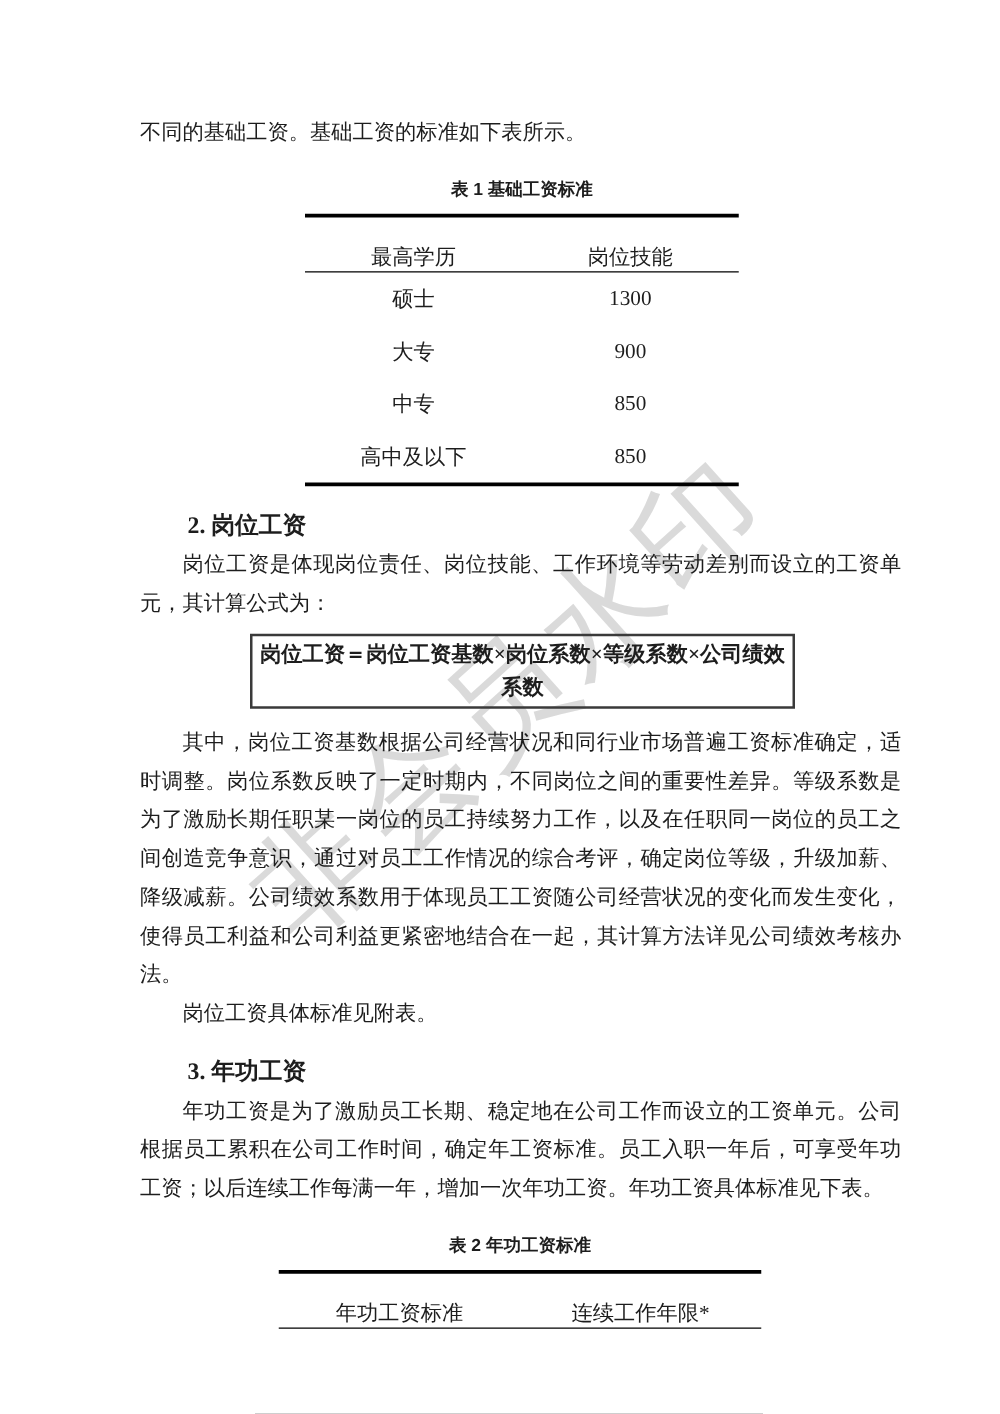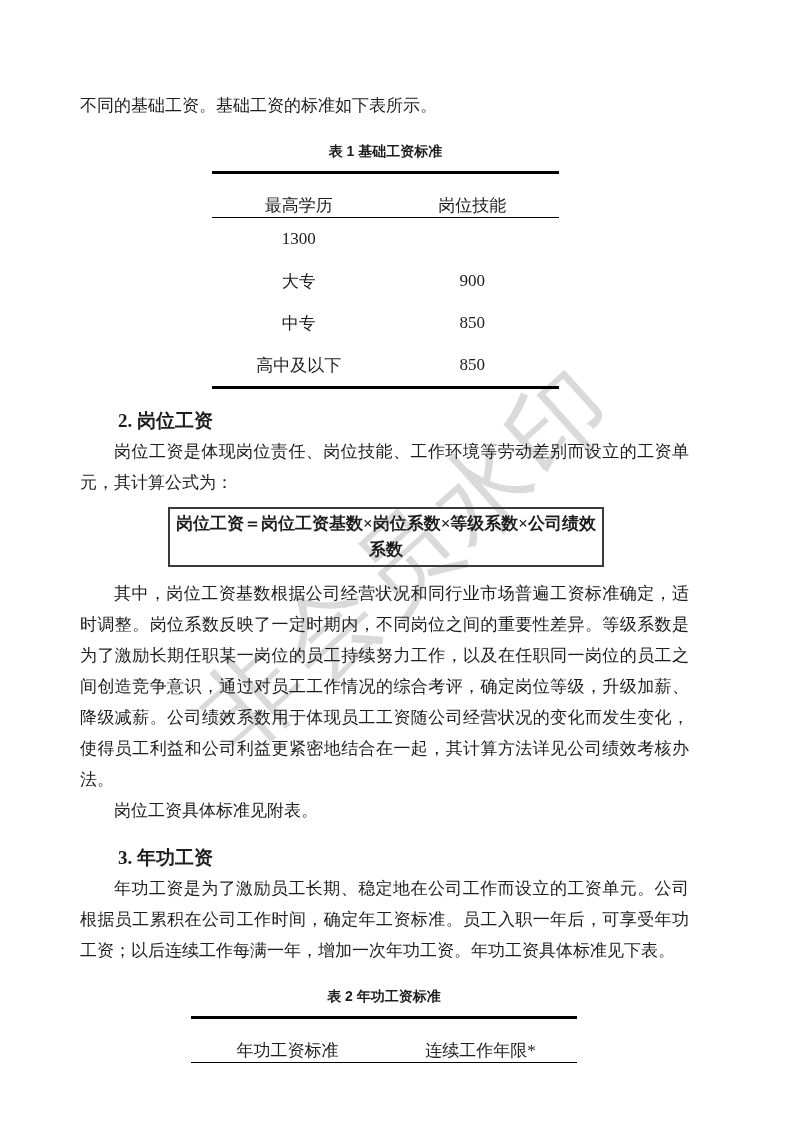--- a/index.html
+++ b/index.html
@@ -22,21 +22,21 @@
     font-size: 98px;
     letter-spacing: 5px;
     color: #bdbdbd;
     opacity: 0.55;
     white-space: nowrap;
     z-index: 0;
     pointer-events: none;
   }
   .content {
     position: absolute;
-    left: 80px;
+    left: 112px;
     top: 90px;
     width: 609px;
     z-index: 1;
   }
   .para {
     font-size: 17px;
     line-height: 31px;
     text-align: justify;
     margin: 0;
   }
@@ -102,20 +102,21 @@
     <p class="para">不同的基础工资。基础工资的标准如下表所示。</p>
 
     <div class="tbl1-wrap">
       <div class="tbl-title">表 1  基础工资标准</div>
       <div class="tbl tbl1">
         <div class="tbl-header">
           <div class="tbl-cell">最高学历</div>
           <div class="tbl-cell">岗位技能</div>
         </div>
         <div class="tbl-row">
+          <div class="tbl-cell">硕士</div>
           <div class="tbl-cell">1300</div>
         </div>
         <div class="tbl-row">
           <div class="tbl-cell">大专</div>
           <div class="tbl-cell">900</div>
         </div>
         <div class="tbl-row">
           <div class="tbl-cell">中专</div>
           <div class="tbl-cell">850</div>
         </div>

